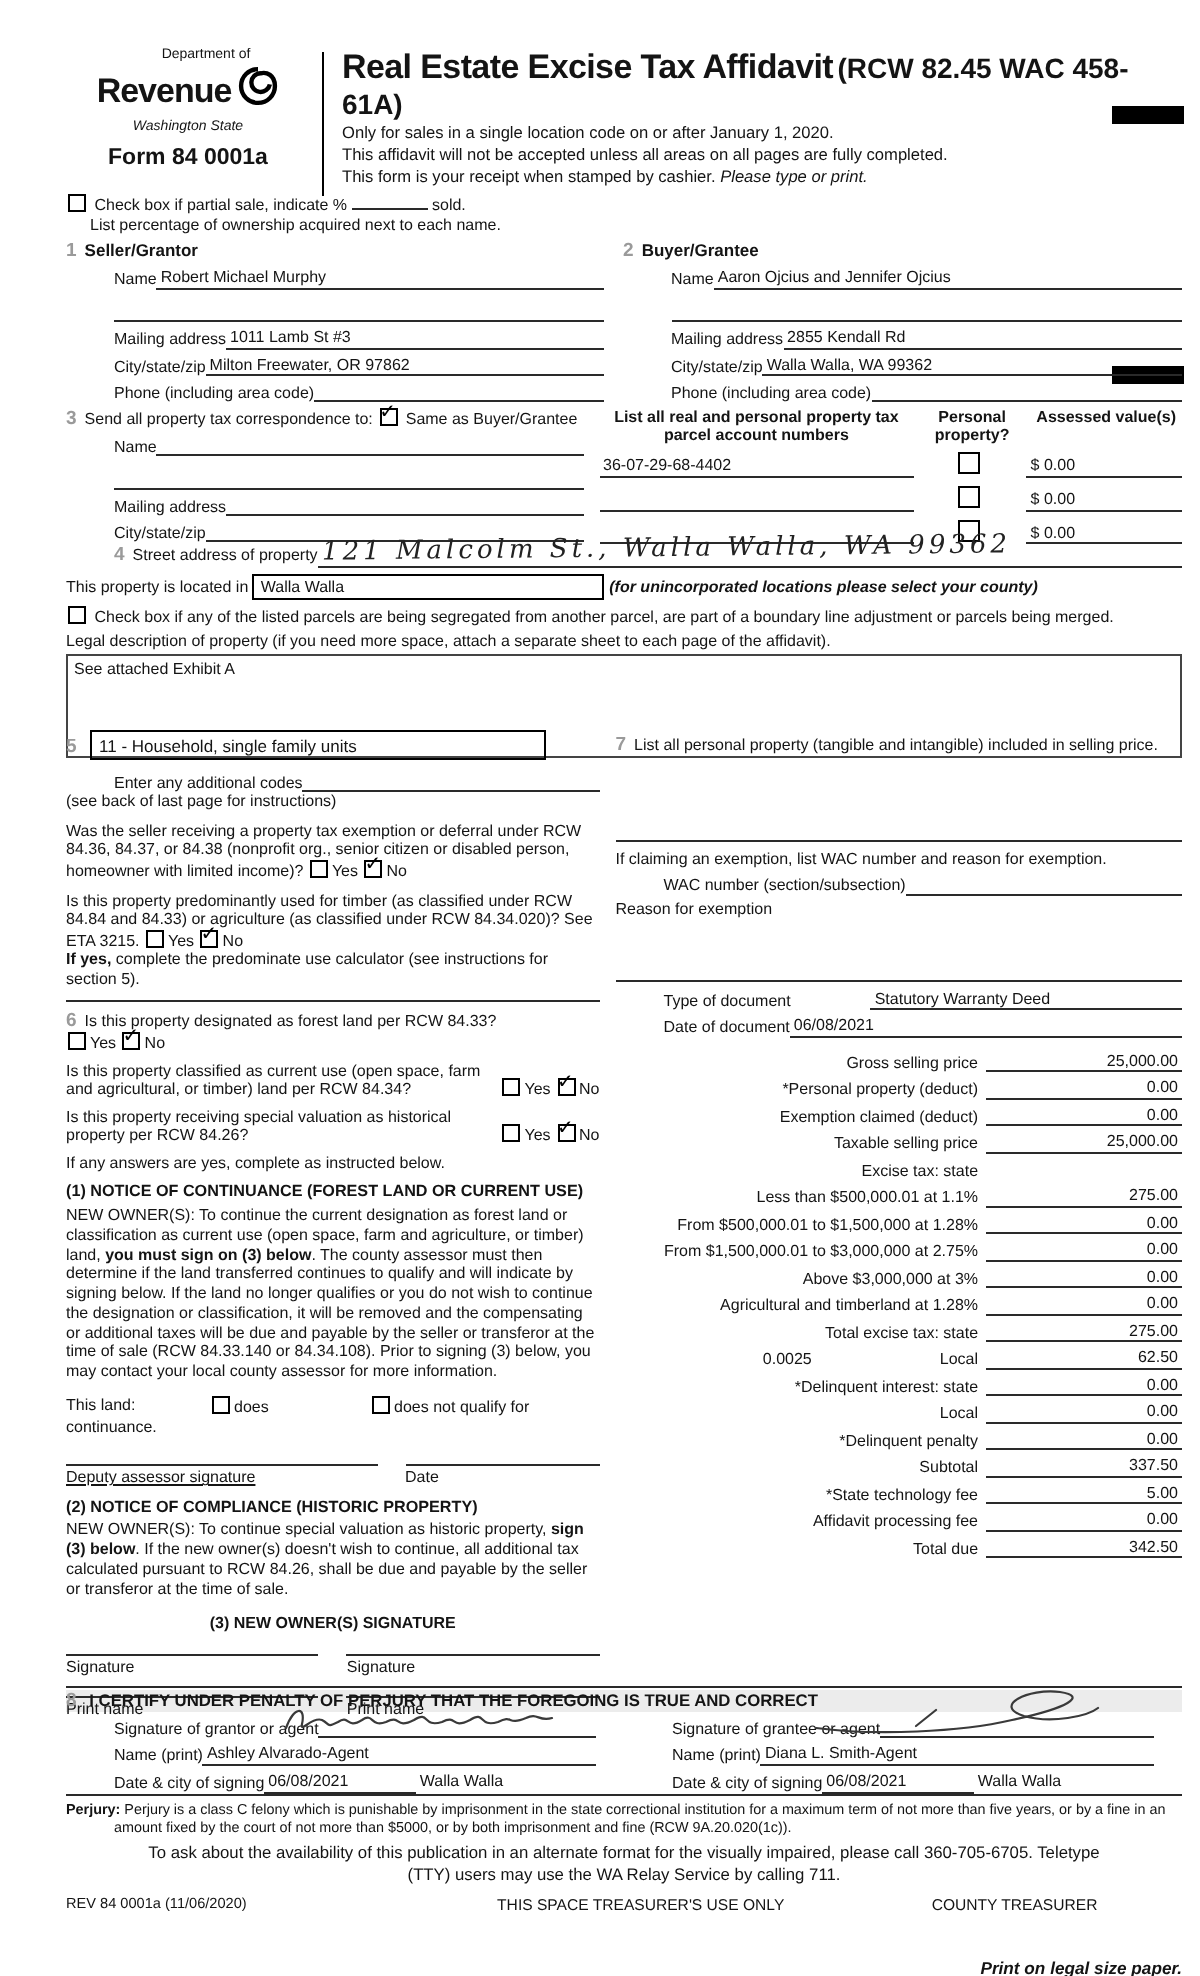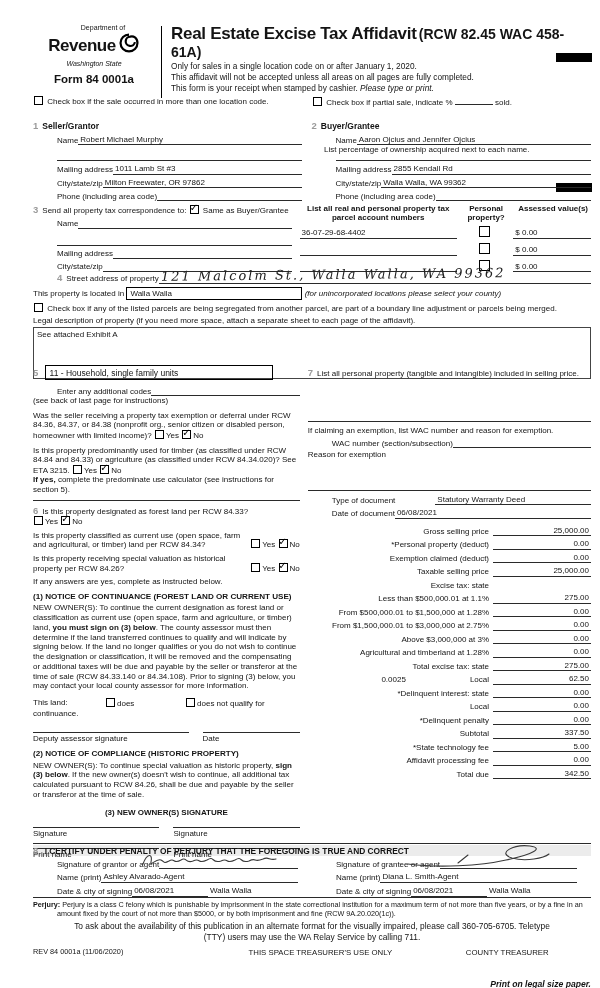--- a/index.html
+++ b/index.html
@@ -130,32 +130,28 @@
         </div>
         <div class="sub">Only for sales in a single location code on or after January 1, 2020.</div>
         <div class="sub">This affidavit will not be accepted unless all areas on all pages are fully completed.</div>
         <div class="sub">
           <span>This form is your receipt when stamped by cashier. </span><span class="it">Please type or print.</span>
         </div>
       </div>
     </div>
 
     <div class="cbrow">
-      <div class="half-l">
-        <span class="cb"></span>
-        <span>Check box if the sale occurred in more than one location code.</span>
-      </div>
       <div class="half-r">
         <div>
           <span class="cb"></span>
           <span>Check box if partial sale, indicate %</span>
           <span class="shortline"></span>
           <span>sold.</span>
         </div>
-        <div style="padding-left:12px;margin-top:37px;">List percentage of ownership acquired next to each name.</div>
+        <div style="padding-left:12px;">List percentage of ownership acquired next to each name.</div>
       </div>
     </div>
 
     <div class="two-col" style="height:80px;">
       <div class="col-l">
         <div><span class="gray-no">1</span><span class="sec-head">Seller/Grantor</span></div>
         <div class="frow">
             <span>Name</span>
             <span class="fill">Robert Michael Murphy</span>
           </div>
@@ -247,21 +243,21 @@
     </div>
 
     <div class="sec4">
       <div class="frow" style="margin-top:0;">
         <span><span class="gray-no">4</span><span>Street address of property</span></span>
         <span class="fill" style="text-align:left;"><span class="hand">121 Malcolm St., Walla Walla, WA 99362</span></span>
       </div>
       <div style="margin-top:3px;">
         <span>This property is located in</span>
         <span class="located-box">Walla Walla</span>
-        <span class="it" style="font-weight:normal;">(for unincorporated locations please select your county)</span>
+        <span class="it" style="font-weight:bold;">(for unincorporated locations please select your county)</span>
       </div>
       <div style="margin-top:3px;">
         <span class="cb"></span>
         <span>Check box if any of the listed parcels are being segregated from another parcel, are part of a boundary line adjustment or parcels being merged.</span>
       </div>
       <div style="margin-top:2px;">Legal description of property (if you need more space, attach a separate sheet to each page of the affidavit).</div>
       <div class="legal-box">
         <span>See attached Exhibit A</span>
       </div>
     </div>
@@ -319,21 +315,21 @@
           <div class="ppara">
             <span>NEW OWNER(S): To continue the current designation as forest land or classification as current use (open space, farm and agriculture, or timber) land, </span><b>you must sign on (3) below</b><span>. The county assessor must then determine if the land transferred continues to qualify and will indicate by signing below. If the land no longer qualifies or you do not wish to continue the designation or classification, it will be removed and the compensating or additional taxes will be due and payable by the seller or transferor at the time of sale (RCW 84.33.140 or 84.34.108). Prior to signing (3) below, you may contact your local county assessor for more information.</span>
           </div>
           <div class="landrow">
             <span style="width:27%;">This land:</span>
             <span style="width:30%;"><span class="cb"></span><span>does</span></span>
             <span><span class="cb"></span><span>does not qualify for</span></span>
           </div>
           <div>continuance.</div>
           <div class="sigpair">
-            <div class="sigcol" style="flex:1.6;">
+            <div class="sigcol" style="flex:1.6;text-decoration:underline;">
                 <div class="line">Deputy assessor signature</div>
               </div>
             <div class="sigcol">
                 <div class="line">Date</div>
               </div>
           </div>
 
           <div class="notice-title">(2) NOTICE OF COMPLIANCE (HISTORIC PROPERTY)</div>
           <div class="ppara">
             <span>NEW OWNER(S): To continue special valuation as historic property, </span><b>sign (3) below</b><span>. If the new owner(s) doesn't wish to continue, all additional tax calculated pursuant to RCW 84.26, shall be due and payable by the seller or transferor at the time of sale.</span>

